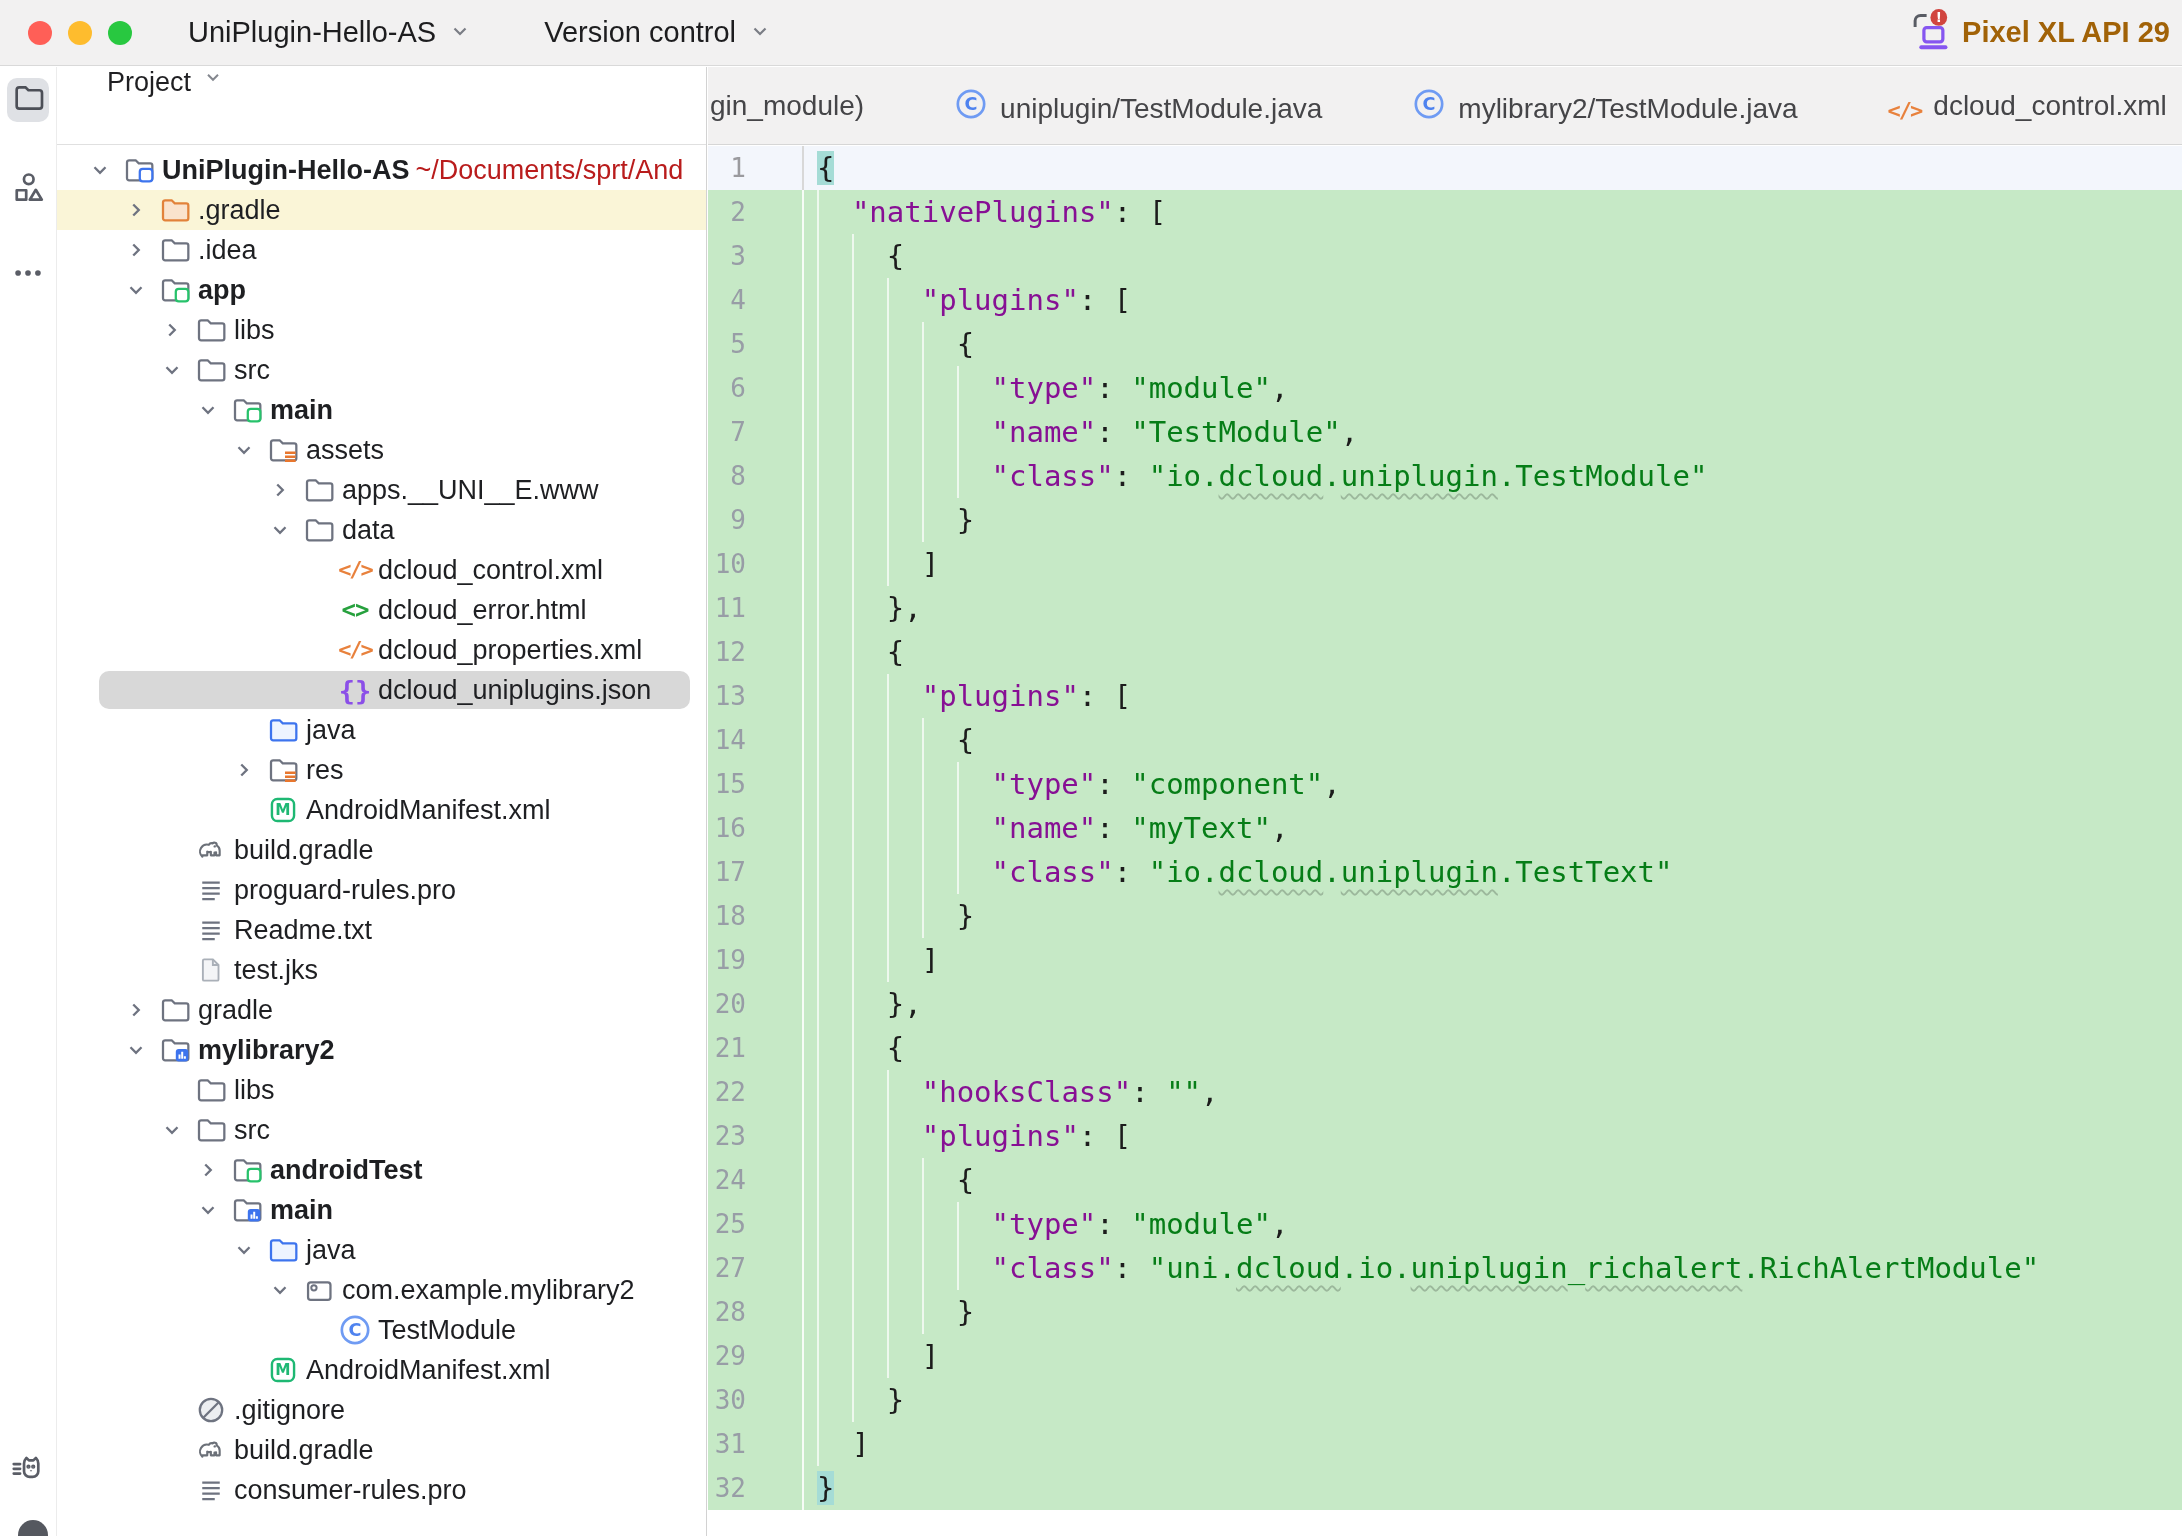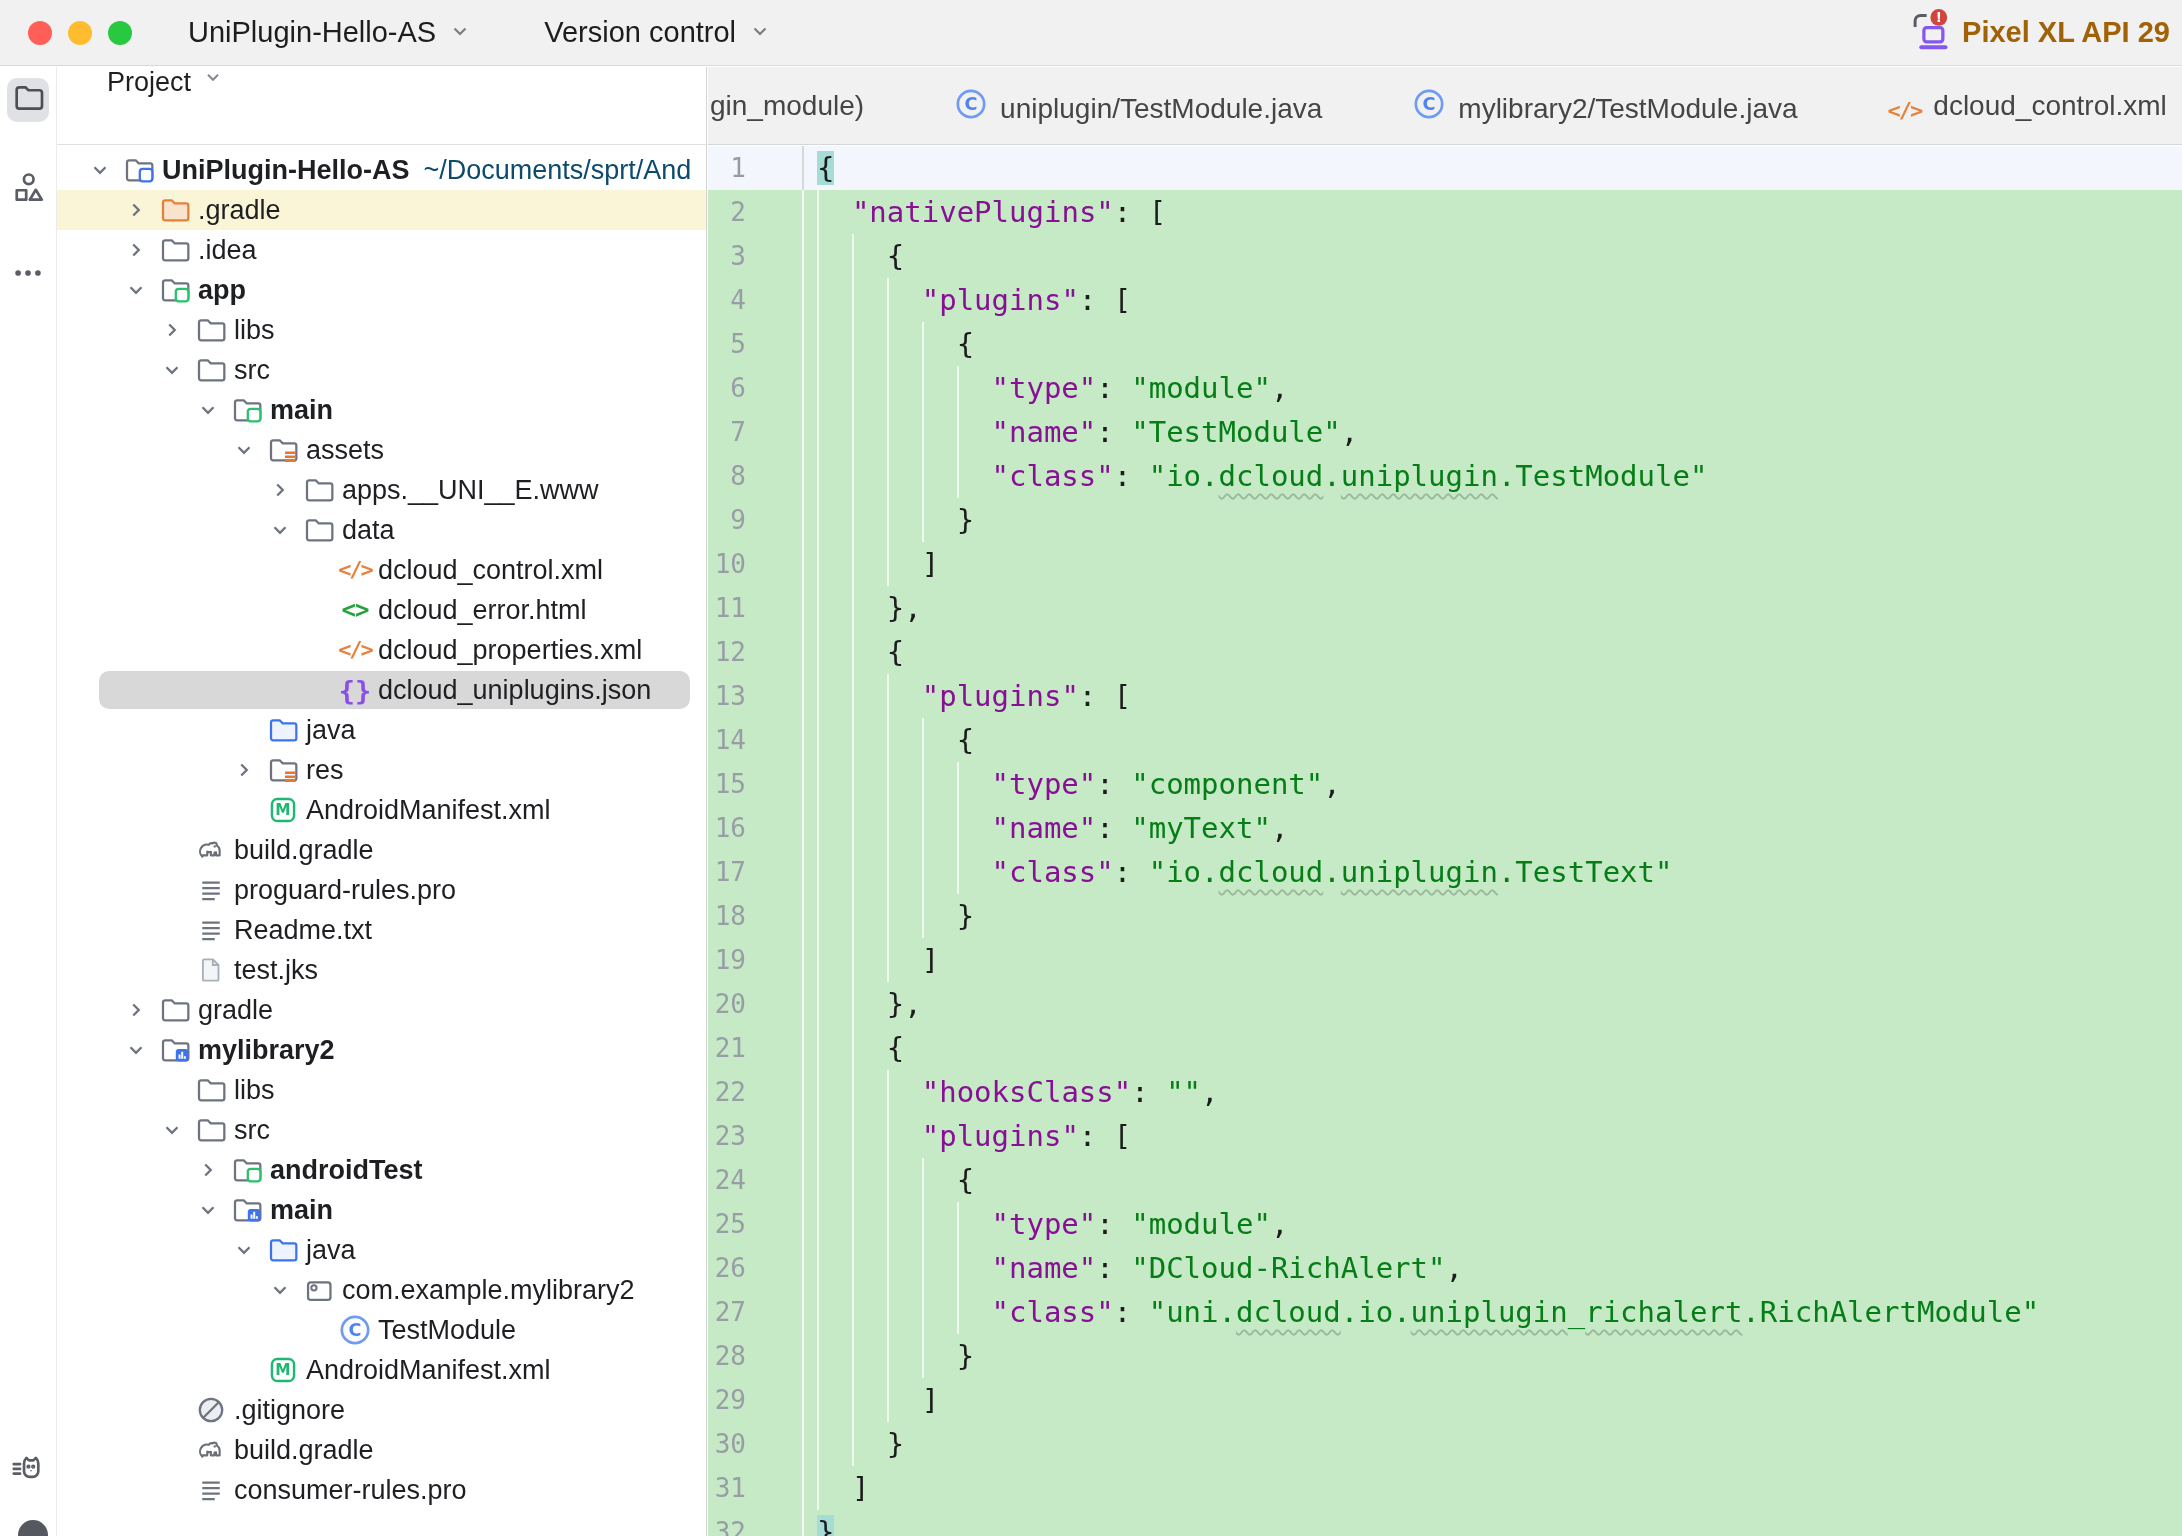--- a/index.html
+++ b/index.html
@@ -44,21 +44,21 @@
   .trow{position:relative;height:40px;display:flex;align-items:center;white-space:nowrap;cursor:default}
   .trow.vcs{background:var(--vcs-row-bg)}
   .trow.sel::before{content:'';position:absolute;left:42px;right:16px;top:1px;bottom:1px;
     background:var(--pill);border-radius:10px}
   .trow>*{position:relative}
   .chev{width:38px;height:40px;flex:none;display:flex;align-items:center;justify-content:center}
   .tico{width:40px;height:40px;flex:none;display:flex;align-items:center;justify-content:center}
   .tlabel{font-size:27px;color:#1e1f22;margin-left:3px}
   .tlabel.b,.textra.b{font-weight:700}
   .textra{font-size:27px;color:#1e1f22;margin-left:8px}
-  .tsuffix{font-size:27px;color:#0c4a6e;margin-left:14px}
+  .tsuffix{font-size:27px;color:#b91c1c;margin-left:6px}
   .txtico{font-family:"DejaVu Sans Mono",monospace;font-weight:bold;line-height:1}
   .ic-json{color:#8b4fe8;font-size:27px}
   .ic-xml{color:#e8813c;font-size:22px;letter-spacing:-2px}
   .ic-html{color:#27a13e;font-size:24px;letter-spacing:-1px}
 
   
   #tabbar{position:absolute;left:708px;top:67px;right:0;height:78px;background:var(--bar-bg);
     border-bottom:1px solid #d6d6d6;display:flex;align-items:center;column-gap:90px;
     overflow:hidden;padding-left:2px}
   .tab{display:flex;align-items:flex-end;gap:12px;flex:none;cursor:default}
@@ -667,24 +667,20 @@
       </div>
       <div class="cline added">
         <span class="ln">24</span>
         <span class="lc"><span class="g"></span><span class="g"></span><span class="g"></span><span class="g"></span><span class="tk-p">{</span></span>
       </div>
       <div class="cline added">
         <span class="ln">25</span>
         <span class="lc"><span class="g"></span><span class="g"></span><span class="g"></span><span class="g"></span><span class="g"></span><span class="tk-k">"type"</span><span class="tk-p">: </span><span class="tk-s">"module"</span><span class="tk-p">,</span></span>
       </div>
       <div class="cline added">
-        <span class="ln">26</span>
-        <span class="lc"><span class="g"></span><span class="g"></span><span class="g"></span><span class="g"></span><span class="g"></span><span class="tk-k">"name"</span><span class="tk-p">: </span><span class="tk-s">"DCloud-RichAlert"</span><span class="tk-p">,</span></span>
-      </div>
-      <div class="cline added">
         <span class="ln">27</span>
         <span class="lc"><span class="g"></span><span class="g"></span><span class="g"></span><span class="g"></span><span class="g"></span><span class="tk-k">"class"</span><span class="tk-p">: </span><span class="tk-s">"uni.</span><span class="tk-s typo">dcloud</span><span class="tk-s">.io.</span><span class="tk-s typo">uniplugin</span><span class="tk-s">_</span><span class="tk-s typo">richalert</span><span class="tk-s">.RichAlertModule"</span></span>
       </div>
       <div class="cline added">
         <span class="ln">28</span>
         <span class="lc"><span class="g"></span><span class="g"></span><span class="g"></span><span class="g"></span><span class="tk-p">}</span></span>
       </div>
       <div class="cline added">
         <span class="ln">29</span>
         <span class="lc"><span class="g"></span><span class="g"></span><span class="g"></span><span class="tk-p">]</span></span>

